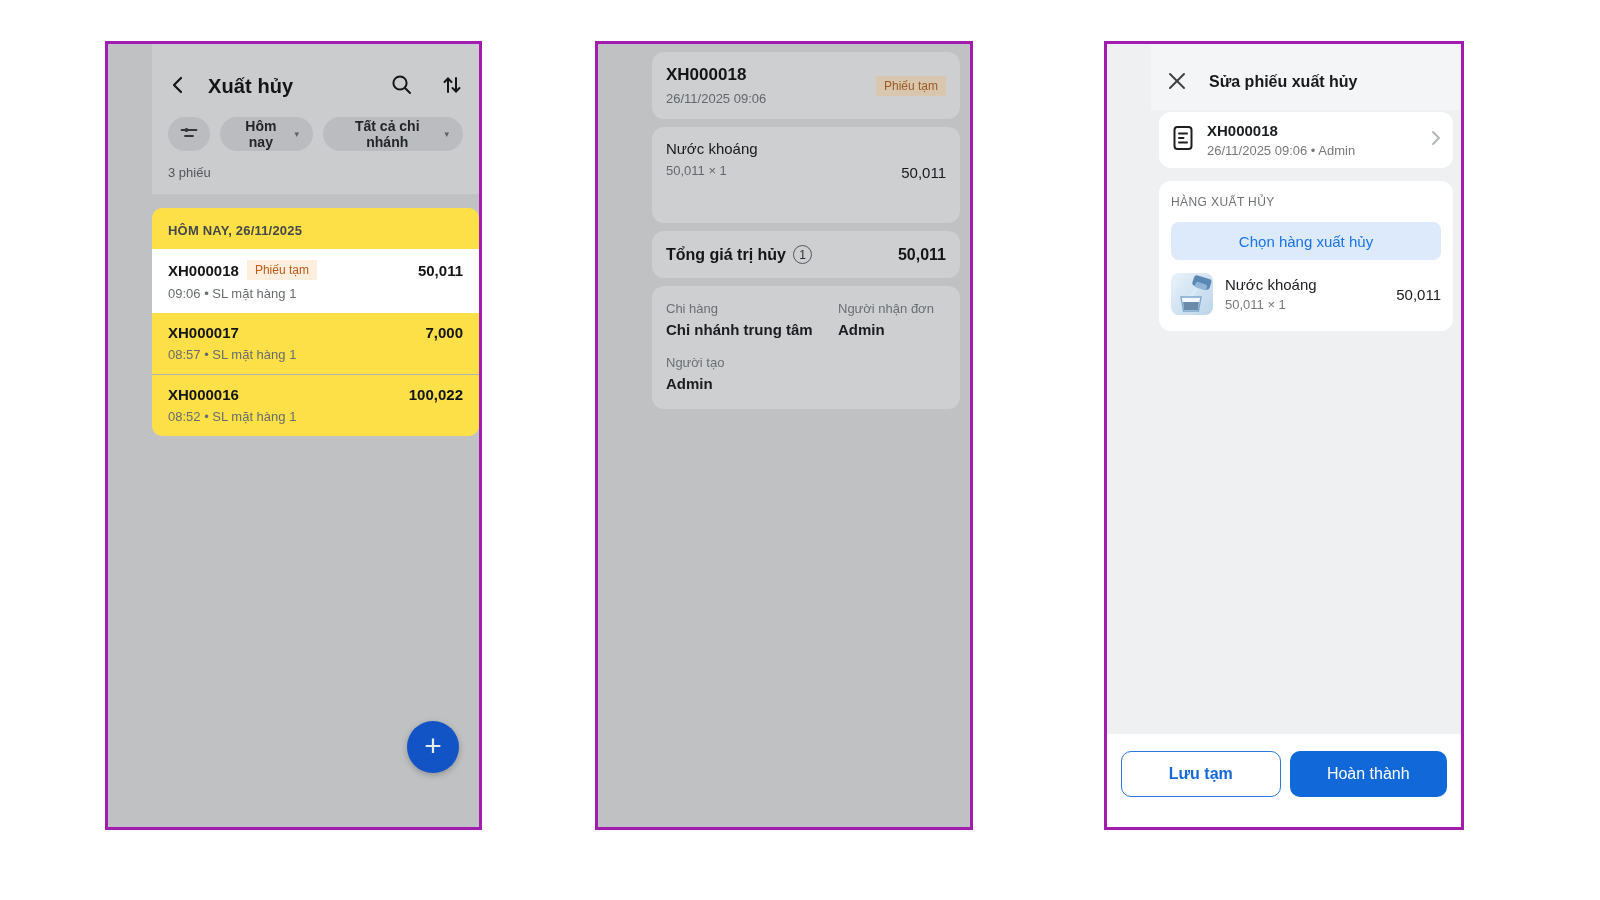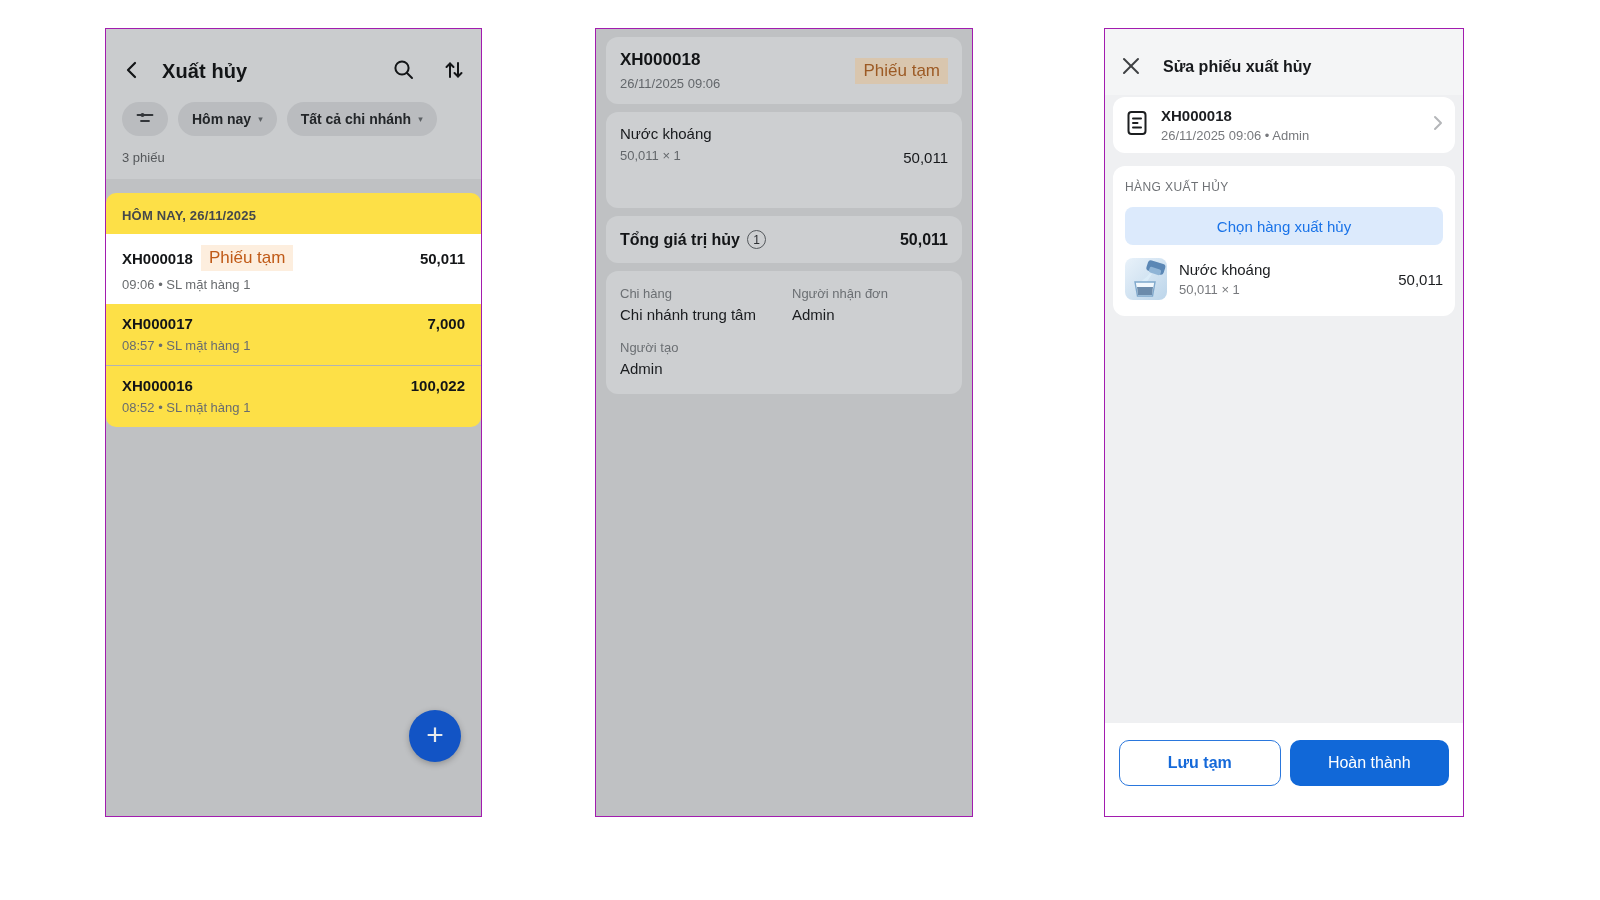--- a/index.html
+++ b/index.html
@@ -1,20 +1,20 @@
 <!DOCTYPE html>
 <html><head>
 <meta charset="utf-8">
 <style>
   * { margin:0; padding:0; box-sizing:border-box; }
   html,body { background:#ffffff; }
   body { font-family:"Liberation Sans","DejaVu Sans",sans-serif; -webkit-font-smoothing:antialiased; }
   .canvas { position:relative; width:1600px; height:900px; background:#ffffff; overflow:hidden; }
 
-  .screen { position:absolute; top:28px; height:789px; border:1px solid #a21caf; overflow:hidden; }
+  .screen { position:absolute; top:41px; height:789px; border:3px solid #a21caf; overflow:hidden;padding-left:44px; }
 
   
   .dim { background:#bfc1c3; }
 
   
   .s1 { left:105px; width:377px; }
   .s1-header { background:#caccce; padding:24px 16px 14px; }
   .s1-nav { display:flex; align-items:center; height:36px; }
   .s1-title { font-size:20px; font-weight:700; color:#131517; margin-left:20px; letter-spacing:.1px; }
   .s1-nav-icons { margin-left:auto; display:flex; align-items:center; gap:28px; }
@@ -24,21 +24,21 @@
   .chip.icon-only { width:46px; justify-content:center; padding:0; }
   .caret { font-size:9px; color:#5c6064; line-height:1; }
   .s1-count { margin-top:14px; font-size:13px; color:#54575a; }
   .s1-listcard { background:#fde047; border-radius:10px; margin-top:14px; overflow:hidden; }
   .s1-section { padding:15px 16px 11px; font-size:13px; font-weight:600; color:#45484b; letter-spacing:.2px; }
   .vrow { padding:11px 16px 12px; cursor:pointer; }
   .vrow.highlight { background:#ffffff; }
   .vrow.sep { border-top:1px solid #b1b3b5; }
   .vrow-line1 { display:flex; align-items:center; }
   .vrow-code { font-size:15px; font-weight:700; color:#131517; }
-  .badge { margin-left:8px; font-size:17px; padding:3px 8px; border-radius:0; background:#fdeede; color:#c05a17; }
+  .badge { margin-left:8px; font-size:12px; padding:3px 8px; border-radius:0; background:#fdeede; color:#c05a17; }
   .badge.dimmed { background:#d9c6ae; color:#9c5a24; margin-left:0; }
   .vrow-amount { margin-left:auto; font-size:15px; font-weight:600; color:#131517; }
   .vrow-meta { margin-top:6px; font-size:13px; color:#696c6f; }
   .fab { position:absolute; right:20px; bottom:54px; width:52px; height:52px; border-radius:50%; background:#1254c5; border:none; display:flex; align-items:center; justify-content:center; cursor:pointer; box-shadow:0 2px 6px rgba(0,0,0,.25); }
   .fab span { color:#e8eaec; font-size:30px; font-weight:400; line-height:1; margin-top:-2px; }
 
   
   .s2 { left:595px; width:378px; }
   .s2-header { background:#caccce; height:66px; display:flex; align-items:center; padding:16px 14px 6px; }
   .s2-actions { margin-left:auto; display:flex; align-items:center; gap:16px; }
@@ -52,21 +52,21 @@
   .s2-prod { min-height:96px; display:flex; align-items:flex-start; }
   .s2-prod-name { font-size:15px; color:#17191c; }
   .s2-prod-qty { margin-top:6px; font-size:13px; color:#63676b; }
   .s2-prod-amt { margin-left:auto; font-size:15px; color:#17191c; margin-top:24px; }
   .s2-total { display:flex; align-items:center; padding-top:14px; padding-bottom:14px; }
   .s2-total-label { font-size:16px; font-weight:700; color:#131517; }
   .num-circle { margin-left:7px; width:19px; height:19px; border:1.4px solid #54585c; border-radius:50%; display:inline-flex; align-items:center; justify-content:center; font-size:12px; color:#2c2f33; }
   .s2-total-amt { margin-left:auto; font-size:16px; font-weight:700; color:#131517; }
   .s2-info { display:grid; grid-template-columns:172px 1fr; row-gap:17px; padding-top:15px; padding-bottom:17px; }
   .info-label { font-size:13px; color:#6b6f73; }
-  .info-value { margin-top:5px; font-size:15px; font-weight:400; color:#1a1c1f; }
+  .info-value { margin-top:5px; font-size:15px; font-weight:700; color:#1a1c1f; }
 
   
   .s3 { left:1104px; width:360px; background:#eff0f2; }
   .s3-header { background:#f4f5f6; height:66px; display:flex; align-items:center; padding:16px 16px 6px; }
   .s3-title { font-size:16px; font-weight:700; color:#17191c; margin-left:22px; }
   .card3 { background:#ffffff; border-radius:12px; margin:0 8px; }
   .s3-doc-row { margin-top:2px; padding:10px 12px; display:flex; align-items:center; cursor:pointer; }
   .s3-doc-texts { margin-left:12px; }
   .s3-doc-code { font-size:15px; font-weight:600; color:#1b1d20; }
   .s3-doc-meta { margin-top:4px; font-size:13px; color:#77797d; }

